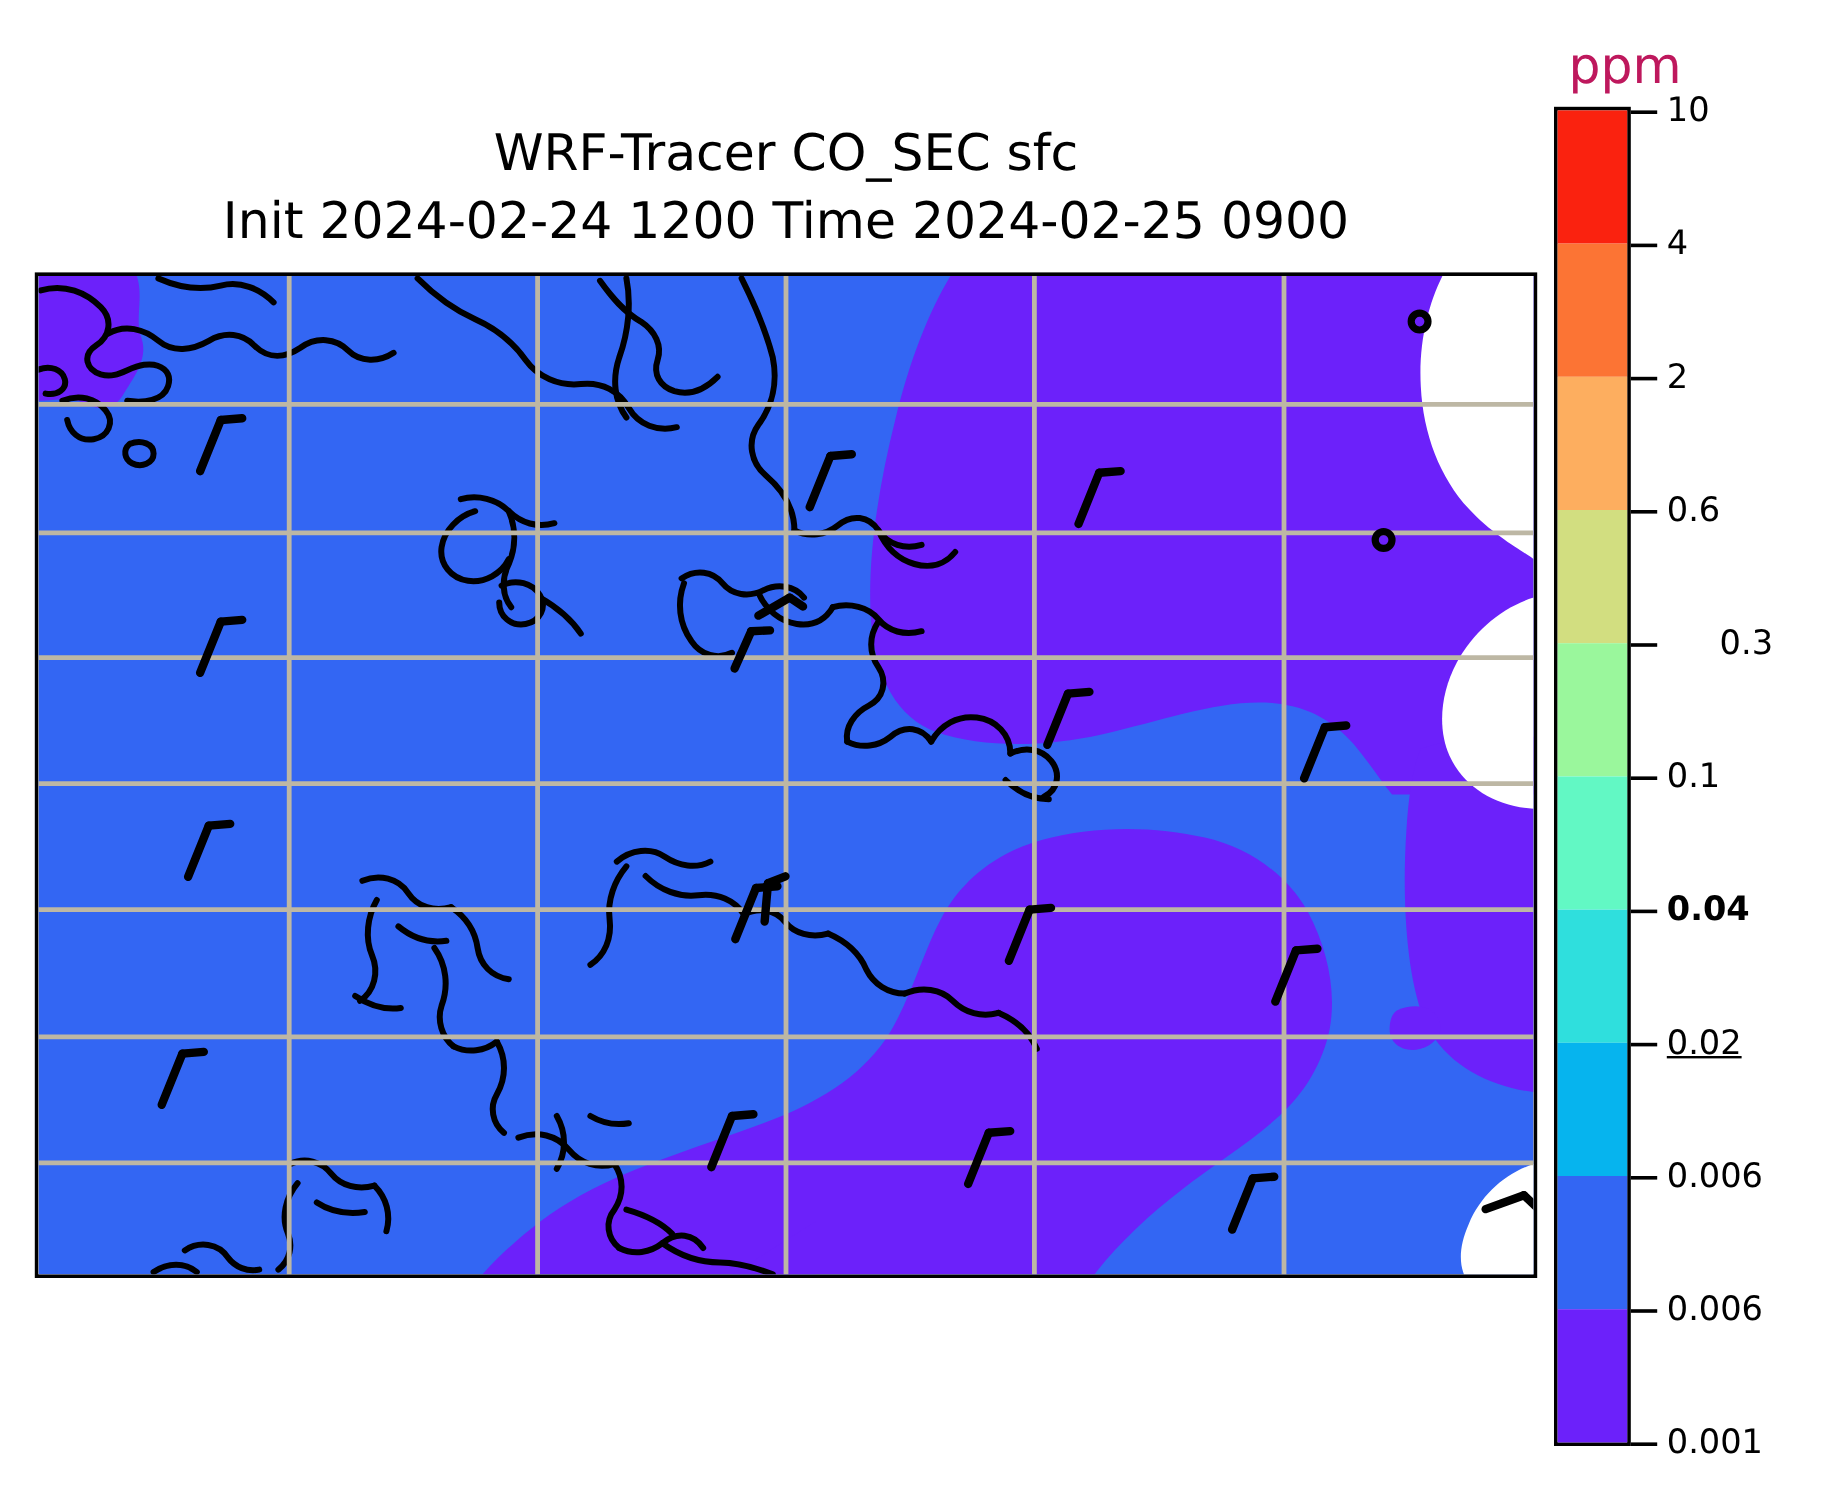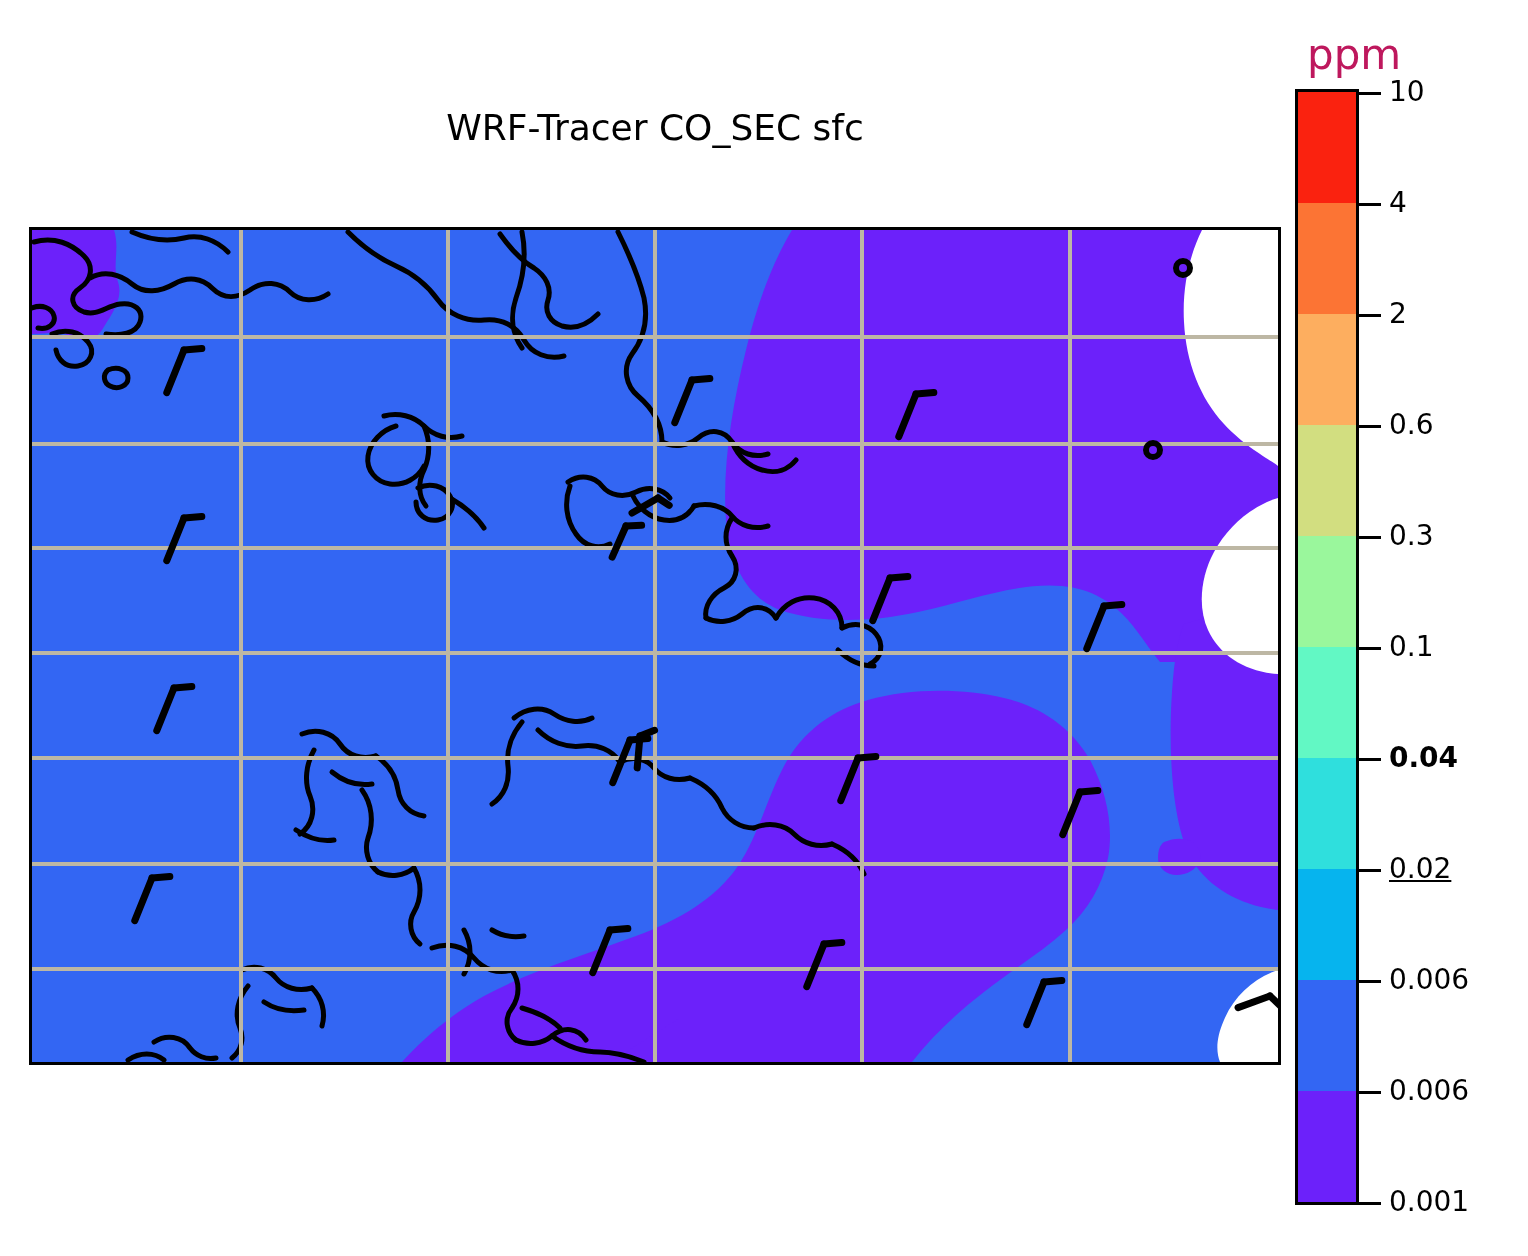--- a/index.html
+++ b/index.html
@@ -5,21 +5,21 @@
   html,body{margin:0;padding:0;background:#ffffff;}
   body{width:1528px;height:1256px;overflow:hidden;
        font-family:"DejaVu Sans", sans-serif;}
   #root{position:relative;width:1528px;height:1256px;background:#fff;}
 
   
   #title{
     position:absolute; left:29px; top:100px; width:1252px;
     text-align:center; color:#000;
     font-family:"DejaVu Sans", sans-serif;
-    font-size:36px; line-height:56px; white-space:pre;
+    font-size:42px; line-height:56px; white-space:pre;
   }
 
   
   #map-panel{
     position:absolute; left:29px; top:227px;
     width:1252px; height:838px;
     border:3px solid #000; box-sizing:border-box;
     background:#ffffff; overflow:hidden;
   }
   #map-svg{position:absolute;left:0;top:0;width:100%;height:100%;display:block;}
@@ -38,21 +38,21 @@
   #cbar-ticks{position:absolute;left:1359px;top:89px;width:170px;height:1116px;}
   .ctick{position:absolute;left:0;width:22px;height:3px;background:#000;}
   .clab{position:absolute;left:30px;font-size:28px;color:#000;line-height:40px;
         transform:translateY(-20px);white-space:nowrap;}
 </style>
 </head>
 <body>
 
 <div id="root">
 
-  <div id="title"><span>WRF-Tracer CO_SEC sfc</span><br></div>
+  <div id="title"><span>WRF-Tracer CO_SEC sfc</span><br><span>Init 2024-02-24 1200 Time 2024-02-25 0900</span></div>
 
   <div id="map-panel">
     <svg id="map-svg" viewBox="0 0 1246 832" preserveAspectRatio="none">
 
       <rect x="0" y="0" width="1246" height="832" fill="#3366f3"></rect>
 
       <g>
 
         <path d="M0,0 L82,0 C88,18 80,36 86,52 C92,70 78,86 70,100 C62,112 50,112 38,106
                  C26,100 14,104 0,104 Z" fill="#6c21fa"></path>
@@ -282,21 +282,21 @@
   <div id="cbar-ticks">
       <div class="ctick" style="top: 3px;"></div>
       <div class="clab" style="top: 3px;">10</div>
       <div class="ctick" style="top: 114px;"></div>
       <div class="clab" style="top: 114px;">4</div>
       <div class="ctick" style="top: 225px;"></div>
       <div class="clab" style="top: 225px;">2</div>
       <div class="ctick" style="top: 336px;"></div>
       <div class="clab" style="top: 336px;">0.6</div>
       <div class="ctick" style="top: 447px;"></div>
-      <div class="clab" style="top: 447px;">0.3</div>
+      <div class="clab" style="top: 447px; margin-left: 44px;">0.3</div>
       <div class="ctick" style="top: 558px;"></div>
       <div class="clab" style="top: 558px;">0.1</div>
       <div class="ctick" style="top: 669px;"></div>
       <div class="clab" style="top: 669px; font-weight: bold;">0.04</div>
       <div class="ctick" style="top: 780px;"></div>
       <div class="clab" style="top: 780px; text-decoration: underline;">0.02</div>
       <div class="ctick" style="top: 891px;"></div>
       <div class="clab" style="top: 891px;">0.006</div>
       <div class="ctick" style="top: 1002px;"></div>
       <div class="clab" style="top: 1002px;">0.006</div>

